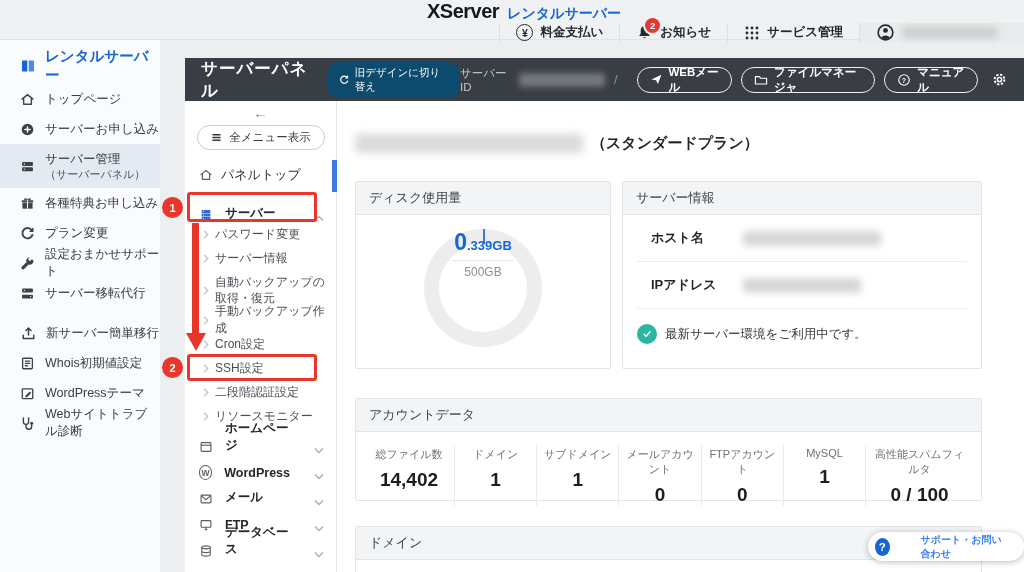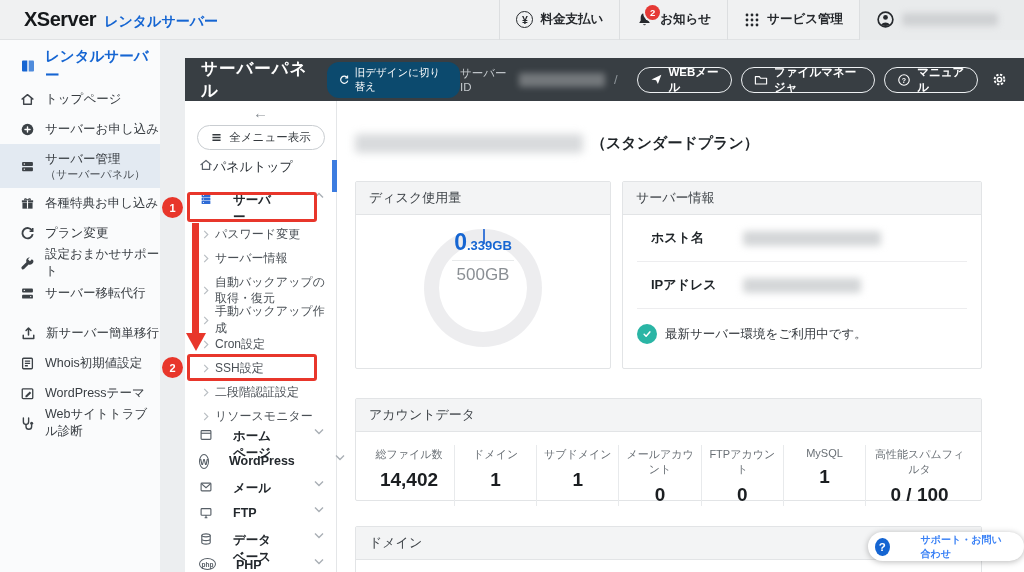--- a/index.html
+++ b/index.html
@@ -2,21 +2,21 @@
 <html><head>
 <meta charset="utf-8">
 <style>
   * { margin:0; padding:0; box-sizing:border-box; }
   html,body { width:1024px; height:572px; }
   body { font-family:"Liberation Sans","DejaVu Sans",sans-serif; }
   .screen { position:relative; width:1024px; height:572px; background:#eceef0; overflow:hidden; }
 
   
   .topbar { position:absolute; left:0; top:0; width:1024px; height:40px; background:#f0f1f2;
-            border-bottom:1px solid #e0e2e4; display:flex; align-items:center; z-index:5; }
+            border-bottom:1px solid #e0e2e4; display:flex; align-items:center; z-index:5;flex-direction:column; }
   .logo { display:flex; align-items:baseline; gap:8px; padding-left:24px; cursor:pointer; }
   .logo-x { font-size:20px; font-weight:800; color:#15181b; letter-spacing:-0.5px; }
   .logo-svc { font-size:14px; font-weight:700; color:#1565d2; }
   .topnav { margin-left:auto; display:flex; height:40px; align-items:stretch; }
   .topnav-item { display:flex; align-items:center; gap:7px; padding:0 16px; font-size:12.5px;
                  font-weight:700; color:#26292d; border-left:1px solid #dcdee0; cursor:pointer; }
   .topnav-item.account { background:#e9ebec; padding-right:26px; }
   .icon-circle { display:inline-flex; align-items:center; justify-content:center; width:17px; height:17px;
                  border:1.4px solid #26292d; border-radius:50%; font-size:10.5px; font-weight:700; color:#26292d; }
   .bell-wrap { position:relative; display:inline-flex; }
@@ -55,23 +55,23 @@
 
   .panel-body { position:absolute; left:0; top:43px; right:0; bottom:0; background:#fff; display:flex; }
 
   
   .pmenu { flex:none; width:152px; border-right:1px solid #e4e6e8; position:relative; }
   .pm-back { height:22px; display:flex; align-items:center; justify-content:center;
              color:#878d93; font-size:15px; cursor:pointer; }
   .pm-showall { margin:2px auto 8px; width:128px; height:25px; border:1px solid #c9cdd1; border-radius:13px;
                 display:flex; align-items:center; justify-content:center; gap:6px; font-size:11.5px;
                 color:#33383d; background:#fff; cursor:pointer; }
-  .pm-top { height:34px; display:flex; align-items:flex-start; padding-left:14px;
+  .pm-top { height:34px; display:flex; align-items:center; gap:8px; padding-left:14px;
             font-size:13px; color:#2b3137; cursor:pointer; }
-  .pm-group { height:30px; display:flex; align-items:flex-start; gap:20px; padding:0 12px 0 14px;
+  .pm-group { height:30px; display:flex; align-items:flex-end; gap:12px; padding:0 12px 0 14px;
               font-size:12.5px; font-weight:700; color:#23282d; cursor:pointer; }
   .pm-group .sp { flex:1; }
   .pm-cat { height:26px; }
   .pm-sub { height:24px; display:flex; align-items:center; gap:6px; padding-left:18px;
             font-size:12px; color:#4a5056; cursor:pointer; }
   .pm-sub.tall { height:38px; align-items:center; padding-top:2px; line-height:1.35; }
   .pm-sub .txt { max-width:118px; }
   .active-bar { position:absolute; right:-1px; top:59px; width:5px; height:32px; background:#3c7ce0; }
 
   
@@ -90,21 +90,21 @@
   .disk-body { height:154px; display:flex; align-items:flex-start; justify-content:center; padding-top:14px; }
   .donut { position:relative; width:118px; height:118px; border-radius:50%;
            background:conic-gradient(#3e79d8 0deg 2.4deg,#ededef 2.4deg 360deg); }
   .donut::after { content:""; position:absolute; inset:15px; background:#fff; border-radius:50%; }
   .donut-center { position:absolute; inset:0; z-index:1; display:flex; flex-direction:column;
                   align-items:center; justify-content:flex-start; }
   .du-main { color:#1565d2; font-weight:700; }
   .du-int { font-size:23px; }
   .du-frac { font-size:13px; }
   .du-div { width:62px; height:1px; background:#e7e9ea; margin:4px 0 4px; }
-  .du-total { font-size:17px; color:#8a8f94; }
+  .du-total { font-size:12px; color:#8a8f94; }
 
   .info-row { display:flex; align-items:center; height:47px; margin:0 14px; padding-left:14px;
               border-bottom:1px solid #ededef; }
   .info-label { width:92px; font-size:13px; font-weight:700; color:#1f2428; }
   .info-blur { height:15px; background:#d4d6d8; border-radius:3px; filter:blur(3.5px); }
   .info-status { display:flex; align-items:center; gap:8px; margin:15px 14px 0 14px; }
   .check-circle { width:20px; height:20px; border-radius:50%; background:#2ab5a5; display:flex;
                   align-items:center; justify-content:center; flex:none; }
   .info-status-text { font-size:12.5px; color:#34393e; }
 

